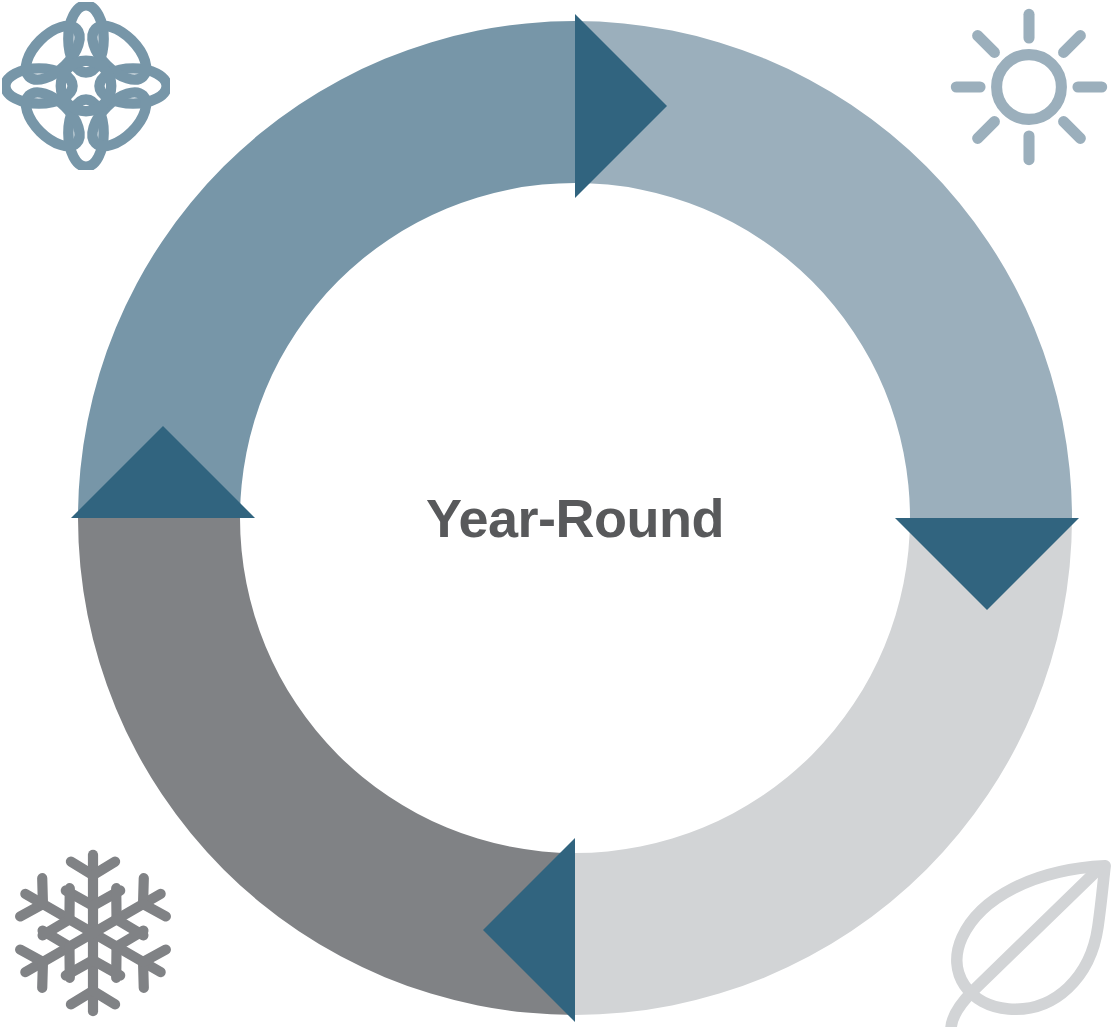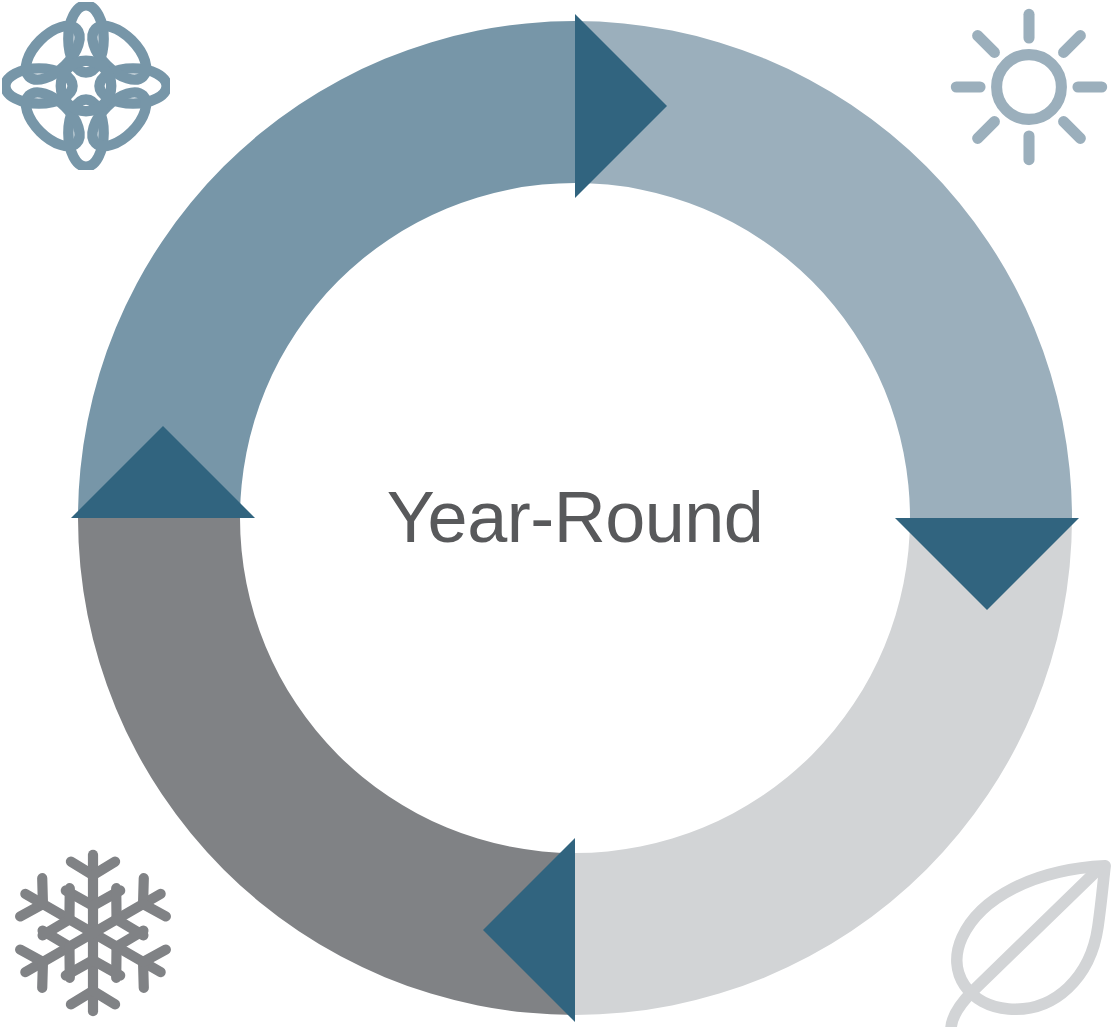--- a/index.html
+++ b/index.html
@@ -41,22 +41,22 @@
     display: flex;
     flex-direction: column;
     align-items: center;
     justify-content: center;
     text-align: center;
     pointer-events: none;
   }
 
   .center-line {
     font-family: "Liberation Sans", sans-serif;
-    font-weight: normal;
-    font-size: 72px;
+    font-weight: bold;
+    font-size: 54px;
     line-height: 1.35;
     letter-spacing: -0.5px;
     color: #58595B;
     white-space: nowrap;
     text-align: center;
   }
 
   .corner-icon {
     position: absolute;
   }

